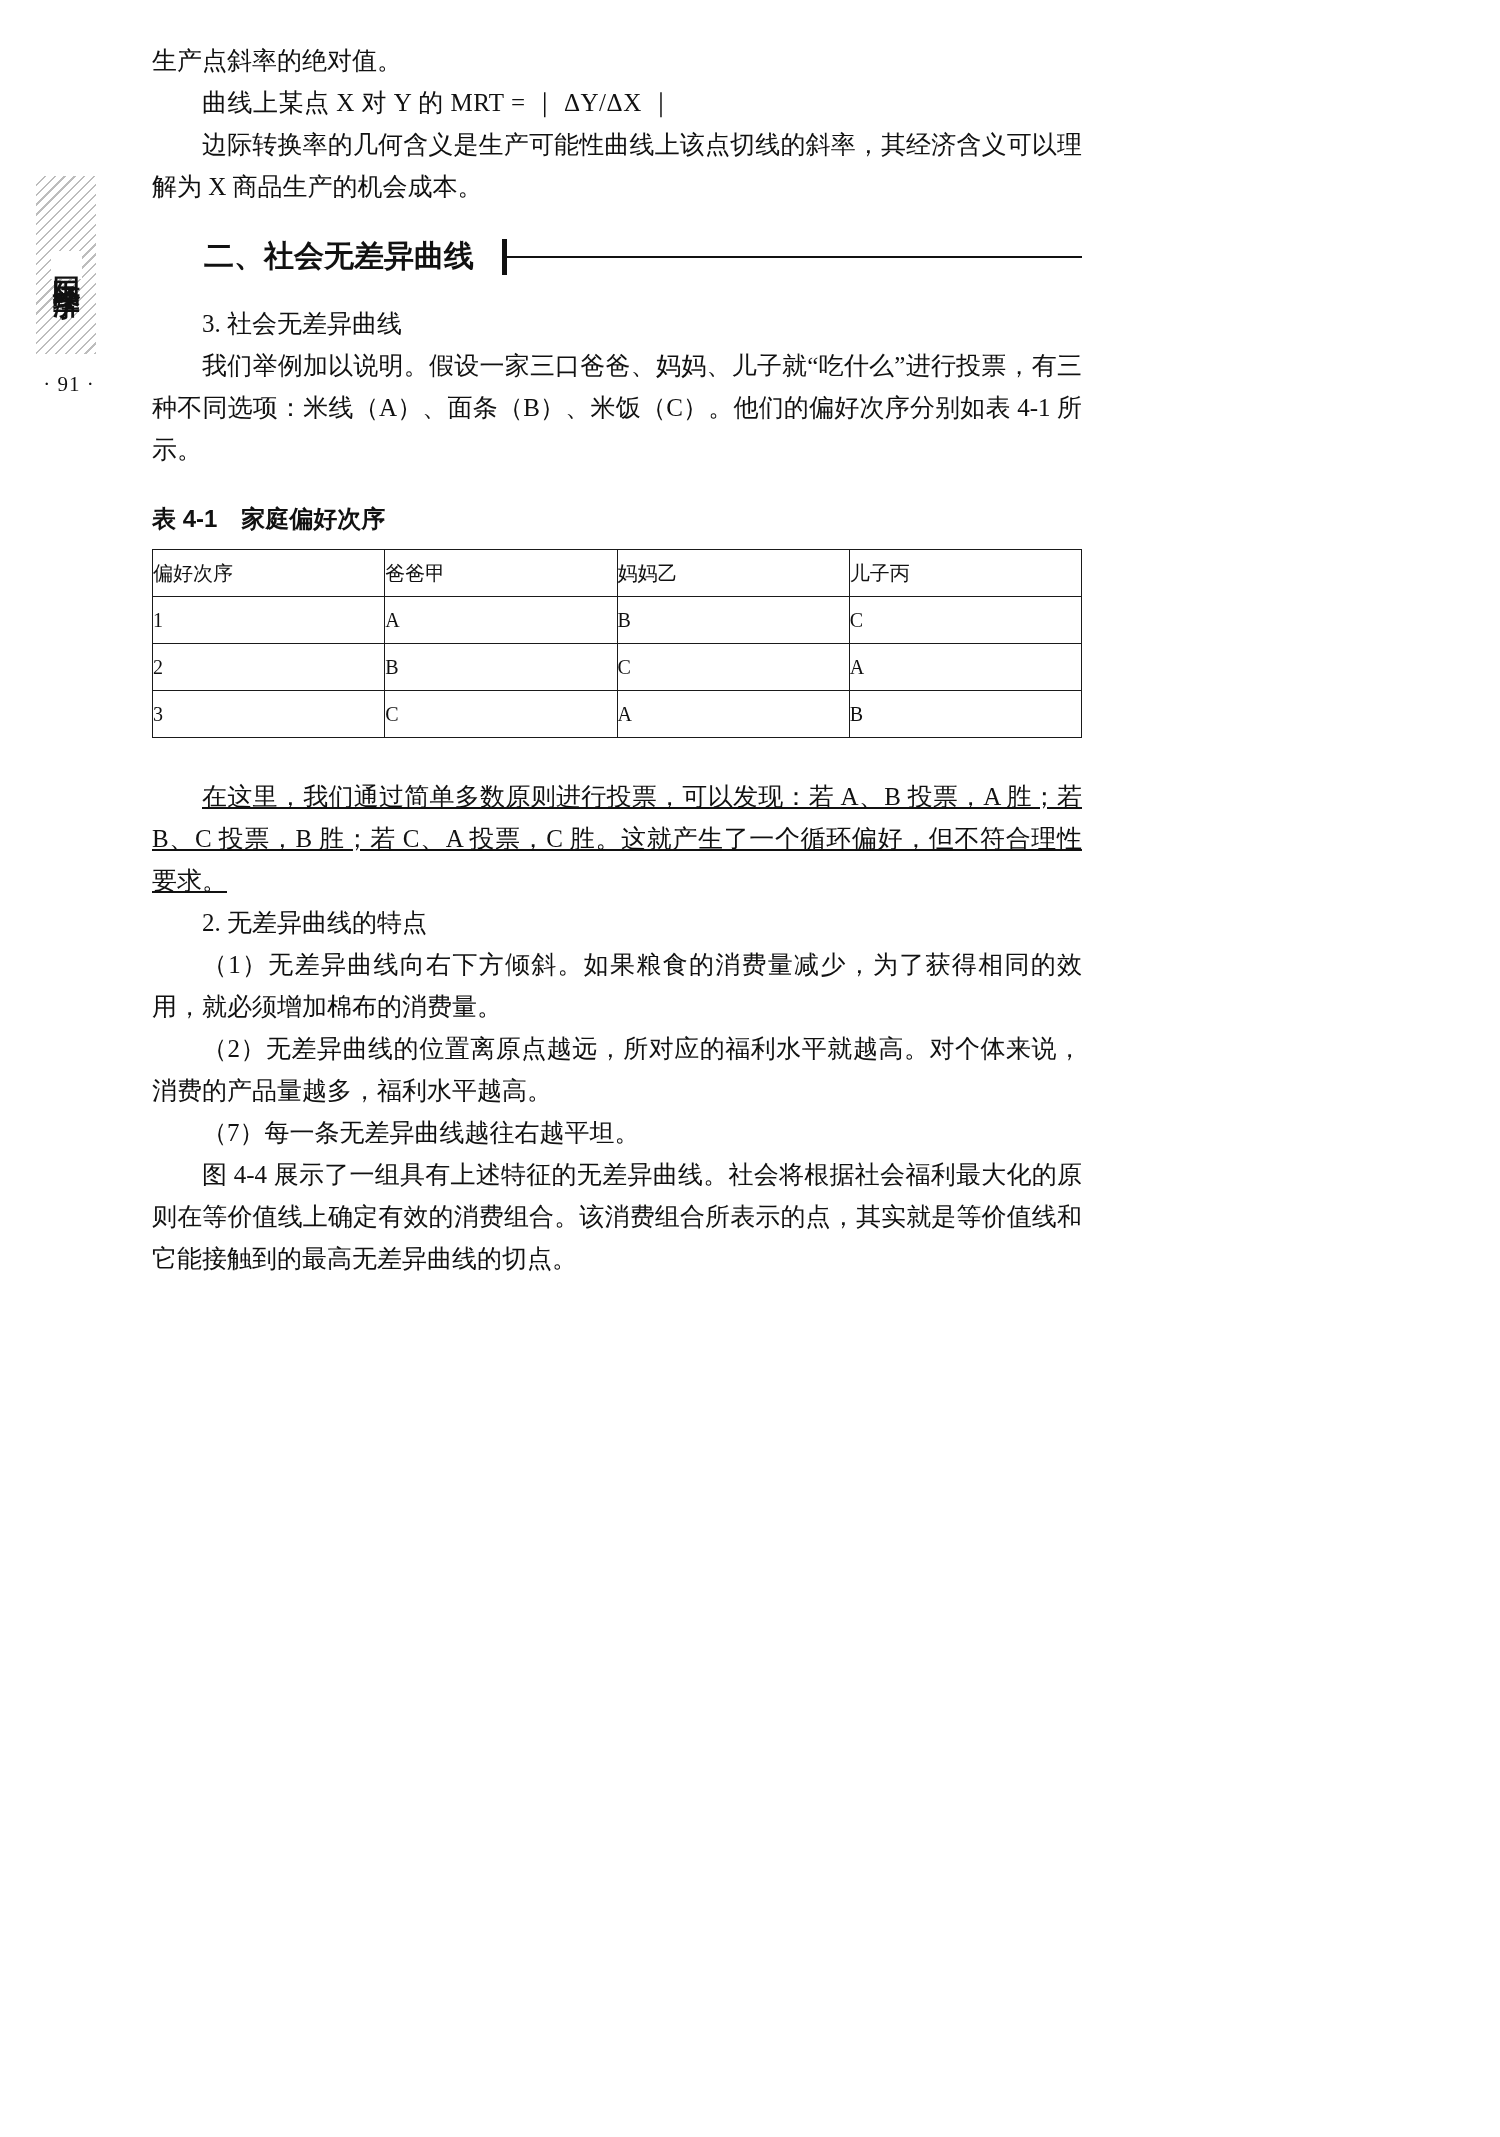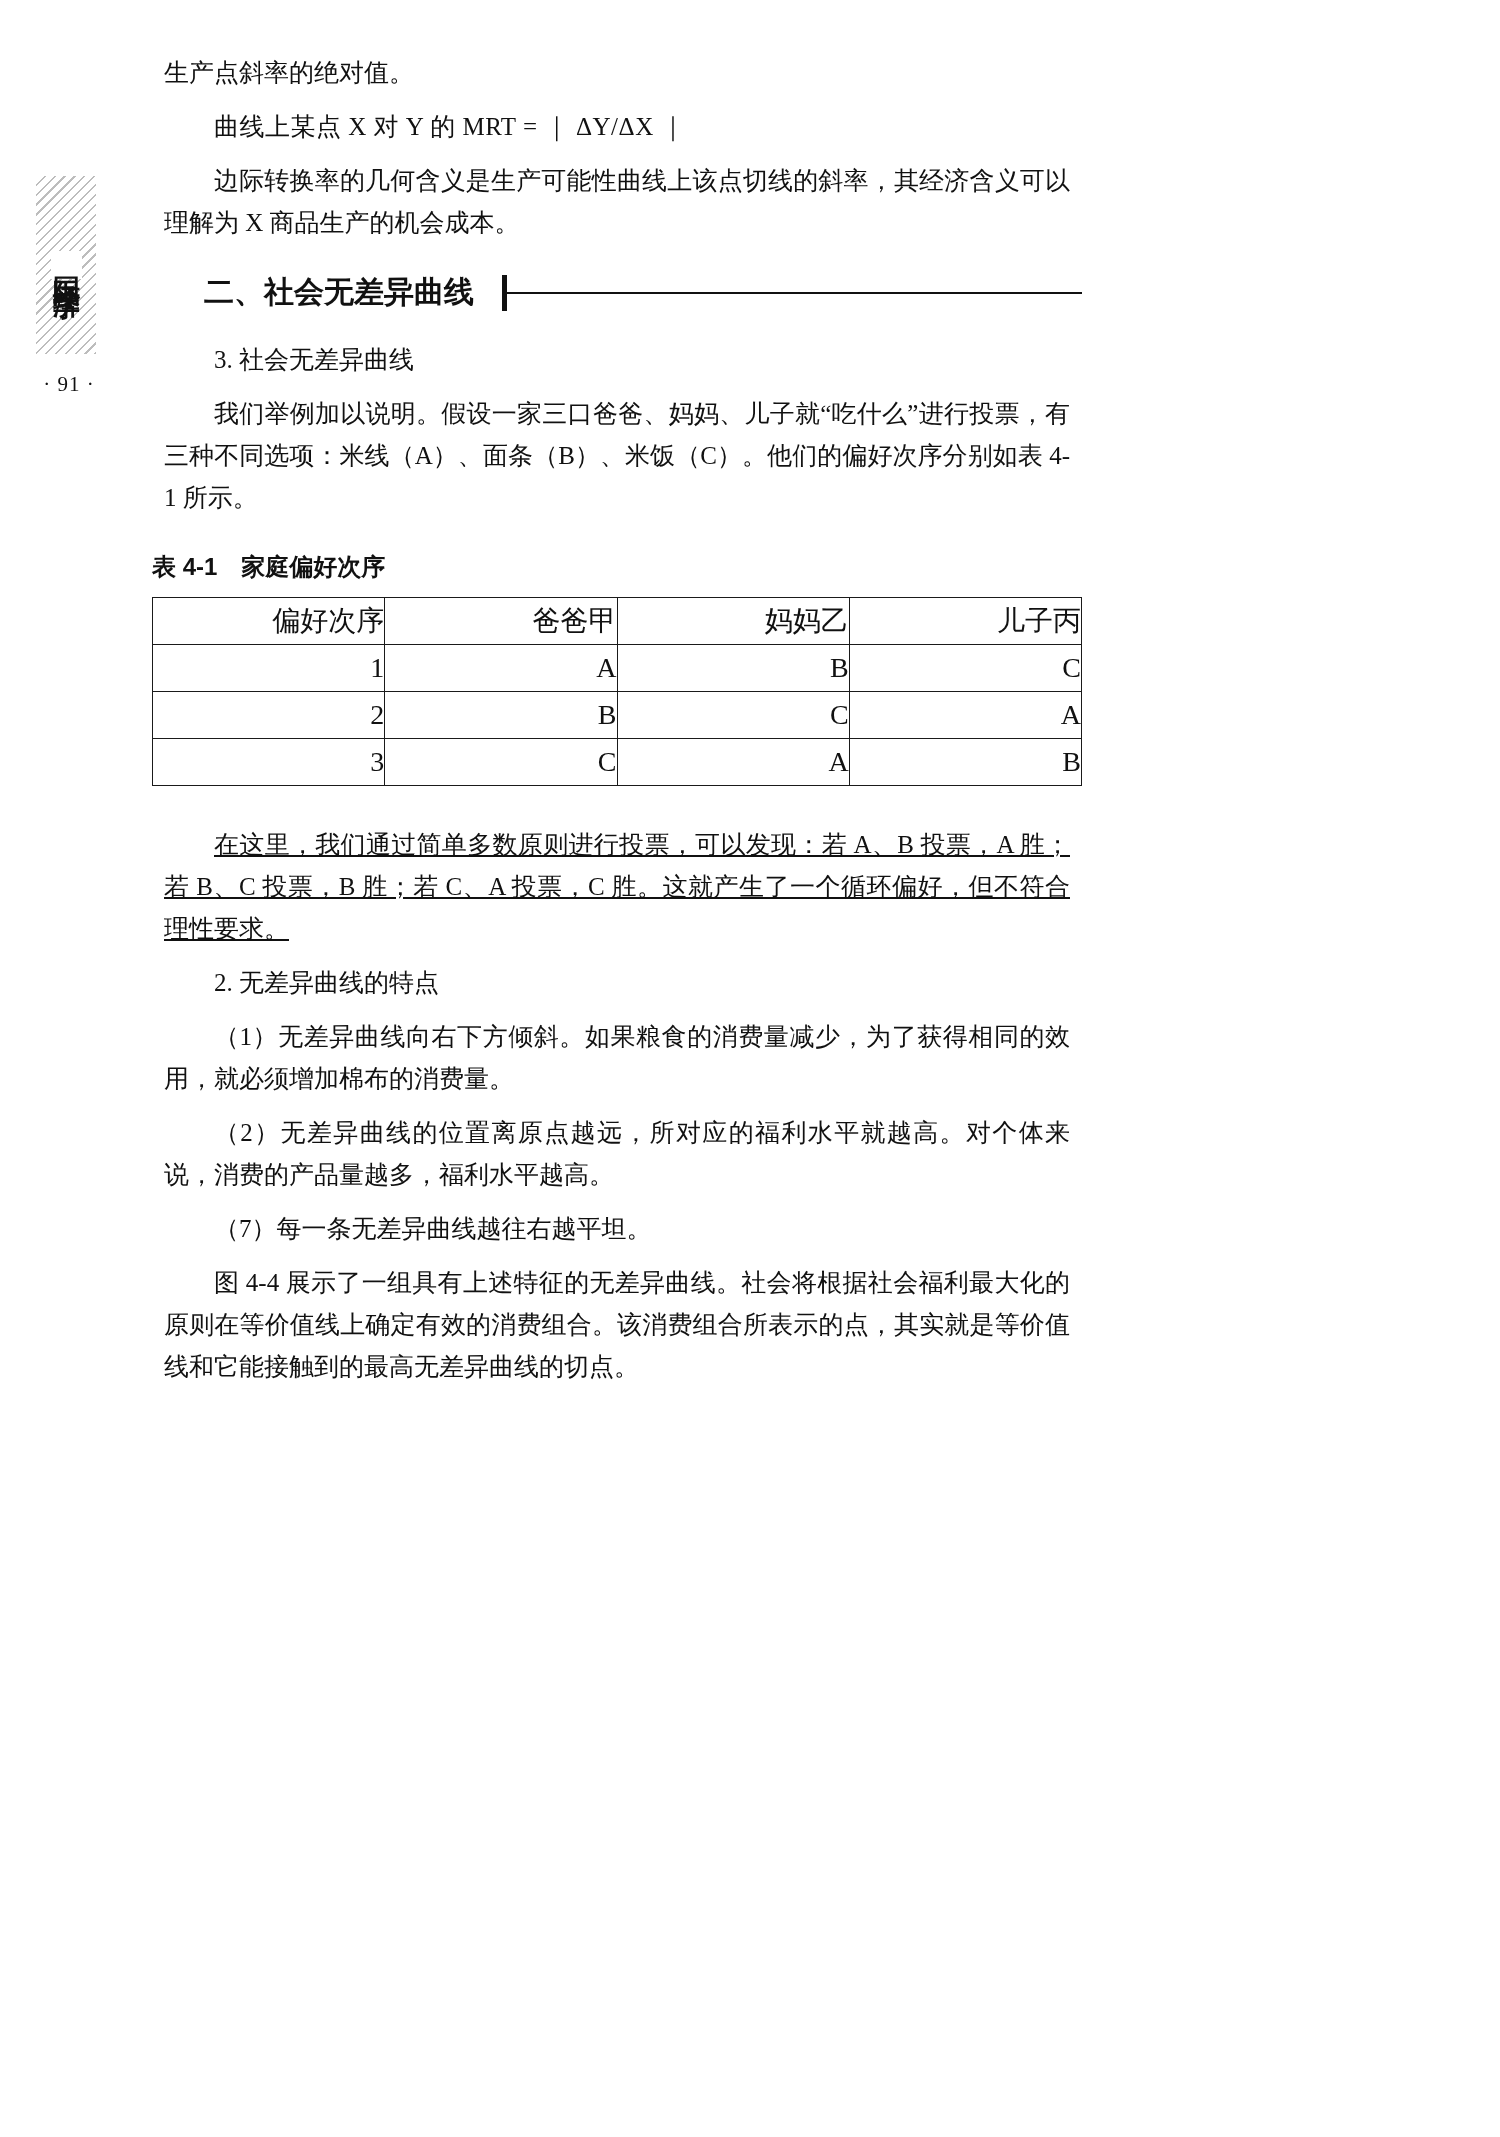--- a/index.html
+++ b/index.html
@@ -53,21 +53,21 @@
   }
 
   
   .main {
     position: absolute;
     left: 152px;
     top: 40px;
     width: 930px;
   }
   .main p {
-    margin: 12px;
+    margin: 0;
     font-size: 25px;
     line-height: 42px;
     text-align: justify;
     text-indent: 2em;
   }
   .main p.noindent { text-indent: 0; }
   .formula-line { letter-spacing: 0.5px; }
 
   
   .heading-row {
@@ -105,23 +105,23 @@
   }
   table.pref-table {
     width: 100%;
     border-collapse: collapse;
     table-layout: fixed;
   }
   table.pref-table th,
   table.pref-table td {
     border: 1.6px solid #1a1a1a;
     height: 47px;
-    text-align: right;
+    text-align: left;
     vertical-align: middle;
-    font-size: 28px;
+    font-size: 20px;
     font-weight: normal;
     padding: 0;
   }
   table.pref-table col.c1 { width: 25%; }
 
   .after-table { margin-top: 38px !important; text-decoration: underline; }
 </style>
 </head>
 <body>
 

